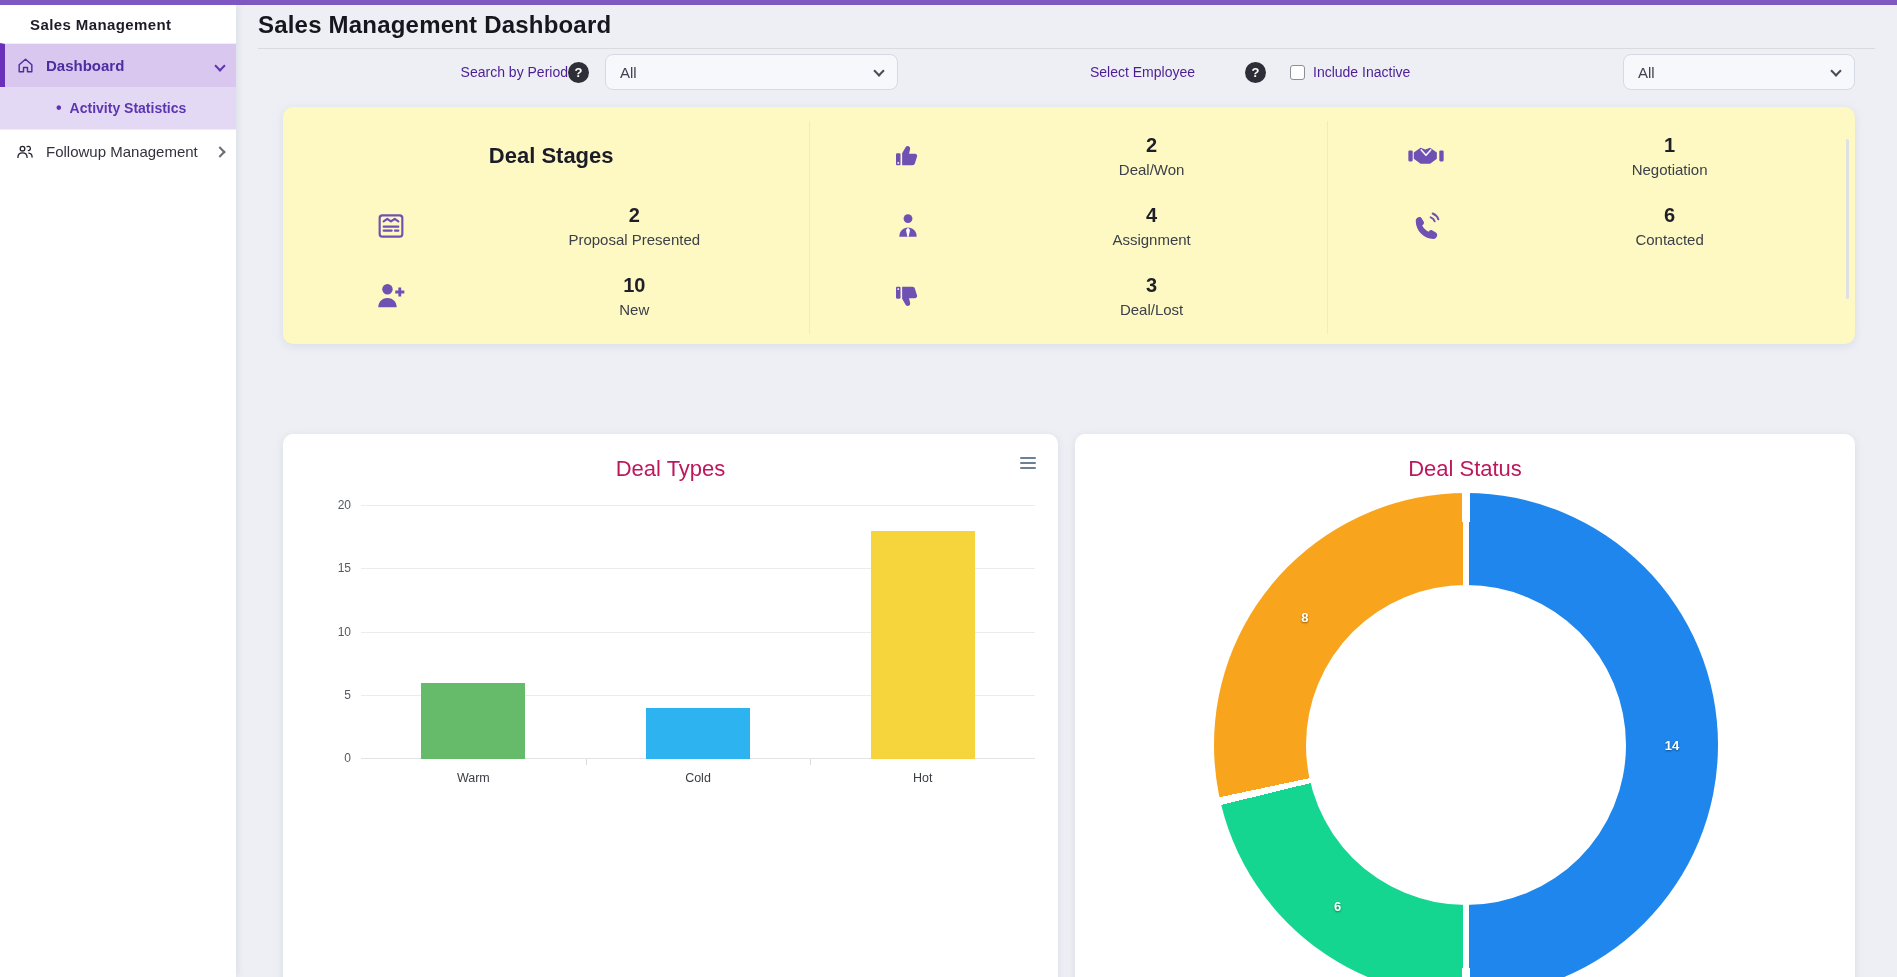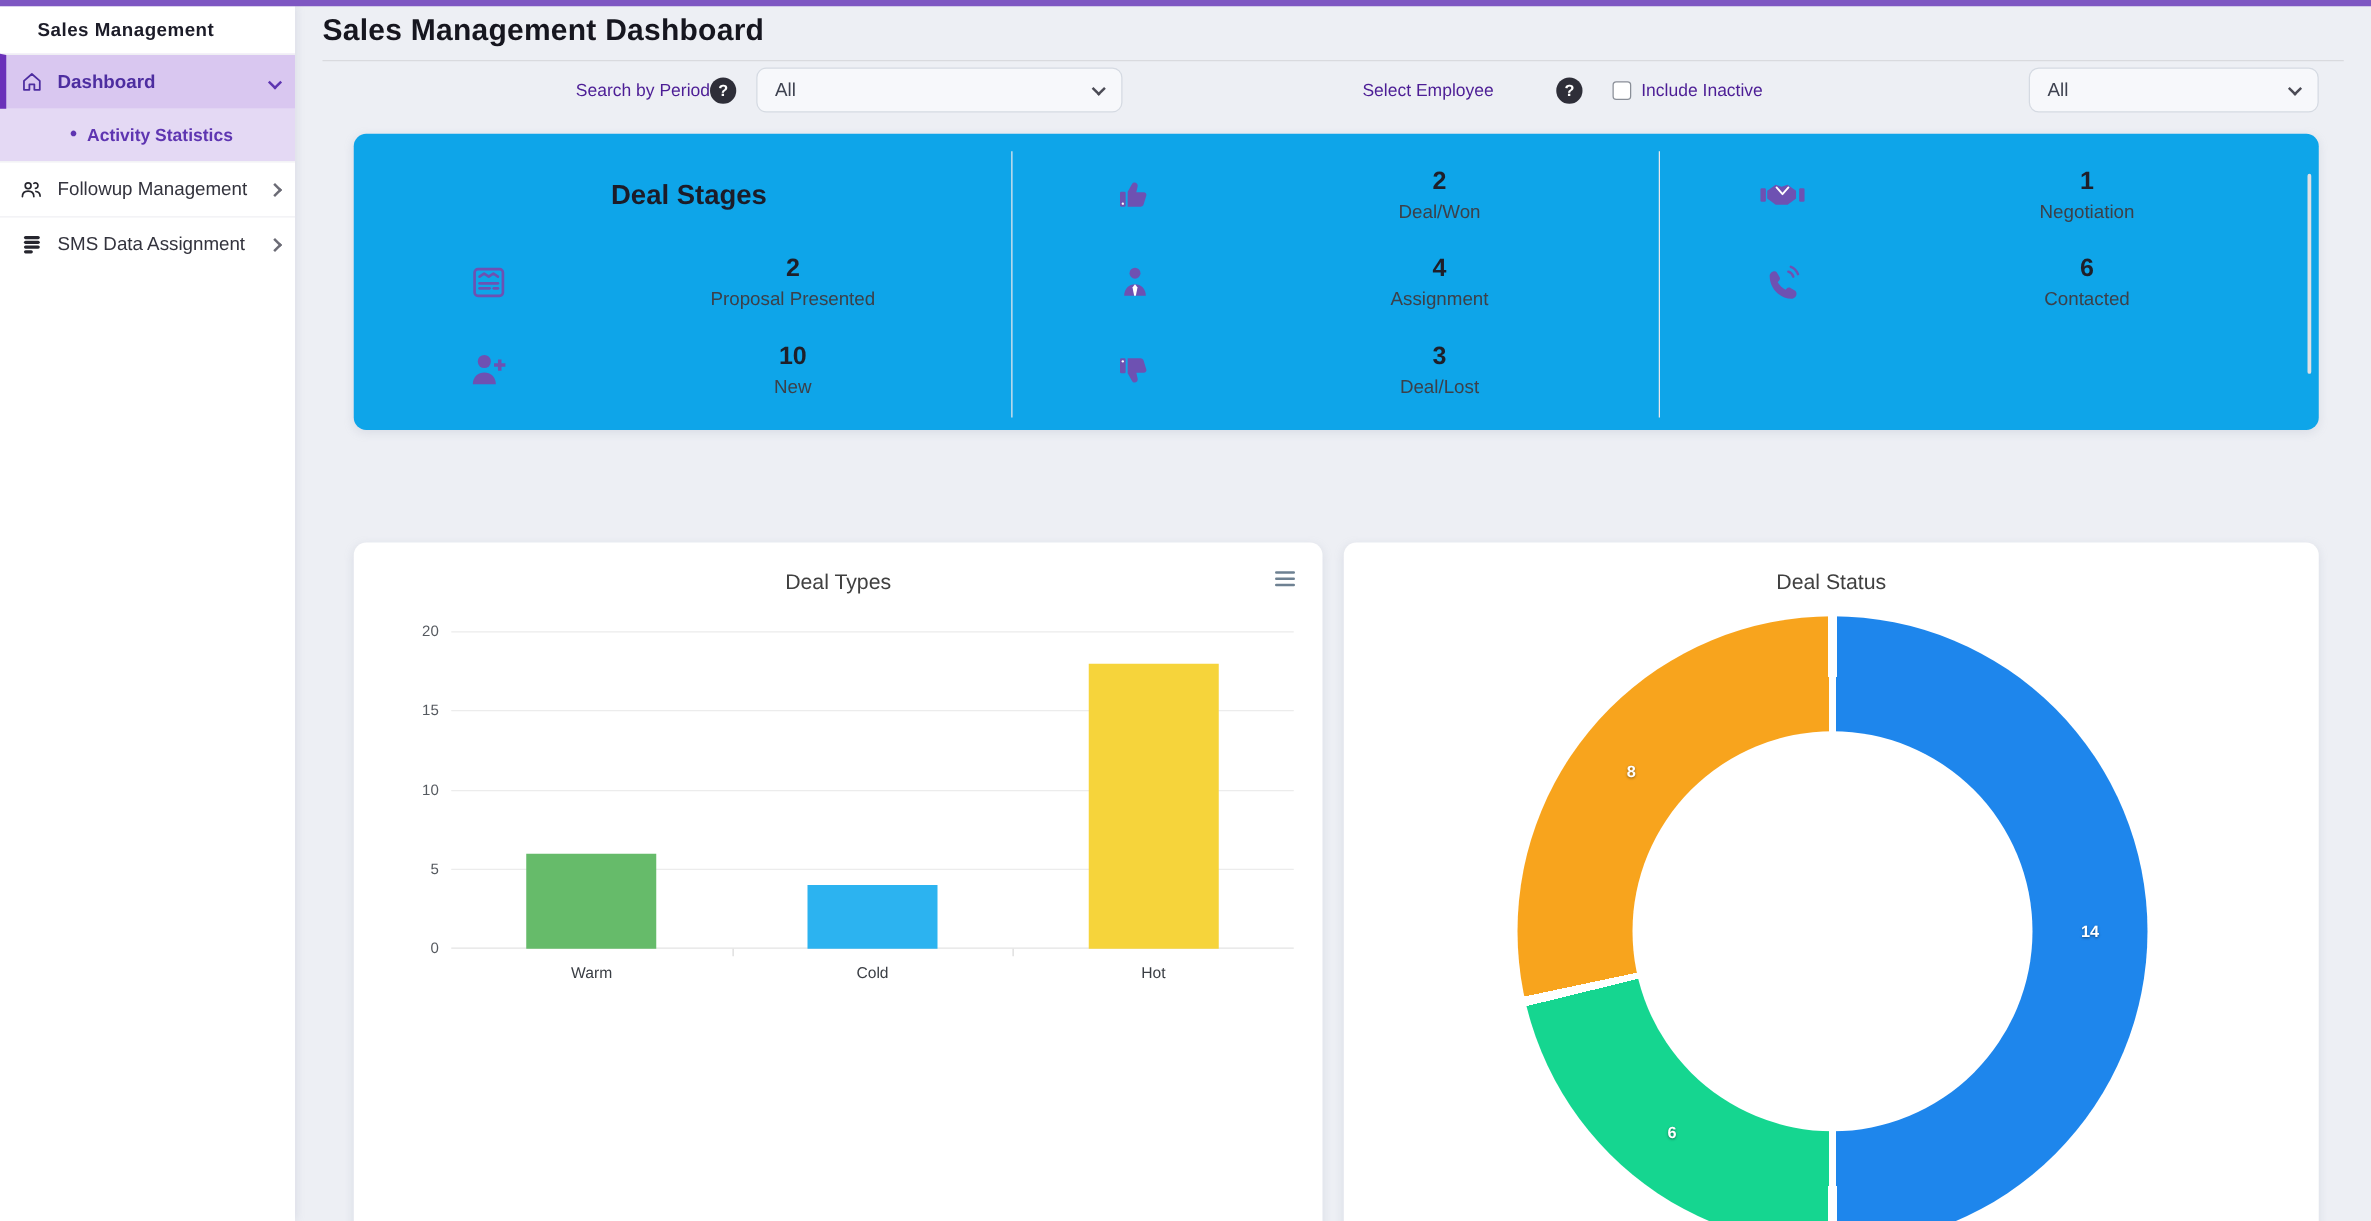--- a/index.html
+++ b/index.html
@@ -42,40 +42,40 @@
              padding:0 14px; font-size:15px; color:#3E4250; cursor:pointer; }
   .fselect .sval { flex:1; }
   .fselect .chev { border-color:#4b4b55; margin-left:10px; margin-top:-3px; }
   .fselect.sel1 { width:293px; }
   .fselect.sel2 { width:232px; margin-left:auto; }
   .fcheck { width:15px; height:15px; border:1.5px solid #8a8f98; border-radius:3px; background:#fff; margin-left:24px;
             appearance:none; -webkit-appearance:none; cursor:pointer; flex:none; }
   .flabel.inactive { margin-left:8px; }
 
   
-  .stages-card { margin:12px 20px 0 25px; height:237px; background:#0ea5e9; border-radius:10px;
+  .stages-card { margin:12px 20px 0 25px; height:237px; background:#fef9c3; border-radius:10px;
                  box-shadow:0 2px 8px rgba(150,158,180,.22); display:grid; grid-template-columns:1fr 1fr 1fr;
                  padding:14px 10px 10px 10px; position:relative; }
   .stage-col { display:flex; flex-direction:column; }
   .stage-col.c1, .stage-col.c2 { border-right:1px solid #E7E7EC; }
   .stages-title { height:70px; display:flex; align-items:center; justify-content:center;
                   font-size:22px; font-weight:800; color:#1c1c28; }
   .stat-row { height:70px; display:flex; align-items:center; }
   .stat-icon { flex:0 0 38%; display:flex; justify-content:center; }
   .stat-txt { flex:1; text-align:center; padding-right:30px; }
   .stat-val { font-size:20px; font-weight:800; color:#1F1F29; }
   .stat-lbl { font-size:15px; color:#3C4049; margin-top:4px; }
   .card-scrollbar { position:absolute; right:6px; top:32px; width:3px; height:160px; background:#DFE0E4; border-radius:2px; }
 
   
   .charts-row { margin:90px 20px 0 25px; display:flex; gap:17px; }
   .chart-card { background:#fff; border-radius:10px; box-shadow:0 2px 8px rgba(150,158,180,.22); position:relative; height:700px; }
   .chart-card.types { width:775px; }
   .chart-card.status { width:780px; }
-  .chart-title { position:absolute; top:22px; left:0; width:100%; text-align:center; font-size:17px; color:#404040; font-weight:500; }
+  .chart-title { position:absolute; top:22px; left:0; width:100%; text-align:center; font-size:22px; color:#be185d; font-weight:500; }
   .chart-menu { position:absolute; top:20px; right:22px; width:16px; cursor:pointer; }
   .chart-menu span { display:block; height:2px; background:#6e8192; margin:3px 0; border-radius:1px; }
 
   
   .bar-plot { position:absolute; left:78px; top:72px; width:674px; height:253px; }
   .gridline { position:absolute; left:0; width:100%; height:1px; background:#ECECEC; }
   .gridline.zero { background:#E3E3E3; }
   .ytick { position:absolute; width:34px; right:684px; text-align:right; font-size:12px; color:#55595F; transform:translateY(6px); }
   .bar-slots { position:absolute; left:0; top:0; width:100%; height:100%; display:flex; }
   .bar-slot { flex:1; position:relative; }
@@ -119,32 +119,20 @@
         <circle cx="9" cy="8" r="2.8"></circle>
         <path d="M3.5 18.5 c0 -3.4 2.3 -5.4 5.5 -5.4 s5.5 2 5.5 5.4"></path>
         <path d="M14.5 5.6 a2.6 2.6 0 1 1 1.5 4.8"></path>
         <path d="M16.5 13.4 c2.6 .3 4 2.2 4 4.6"></path>
       </svg>
     </span>
     <span class="nlabel">Followup Management</span>
     <span class="chev right"></span>
   </div>
 
-  <div class="nav-item">
-    <span class="nicon">
-      <svg width="19" height="19" viewBox="0 0 24 24" fill="#26262e">
-        <rect x="4" y="3.5" width="16" height="3.2" rx="1.6"></rect>
-        <rect x="4" y="8.3" width="16" height="3.2" rx="1.6"></rect>
-        <rect x="4" y="13.1" width="16" height="3.2" rx="1.6"></rect>
-        <rect x="4" y="17.9" width="9" height="3.2" rx="1.6"></rect>
-      </svg>
-    </span>
-    <span class="nlabel">SMS Data Assignment</span>
-    <span class="chev right"></span>
-  </div>
 
 </div>
 
 <div class="main">
 
   <h1 class="page-title">Sales Management Dashboard</h1>
   <hr class="title-divider">
 
   <div class="filter-row">
     <span class="flabel period">Search by Period</span>

